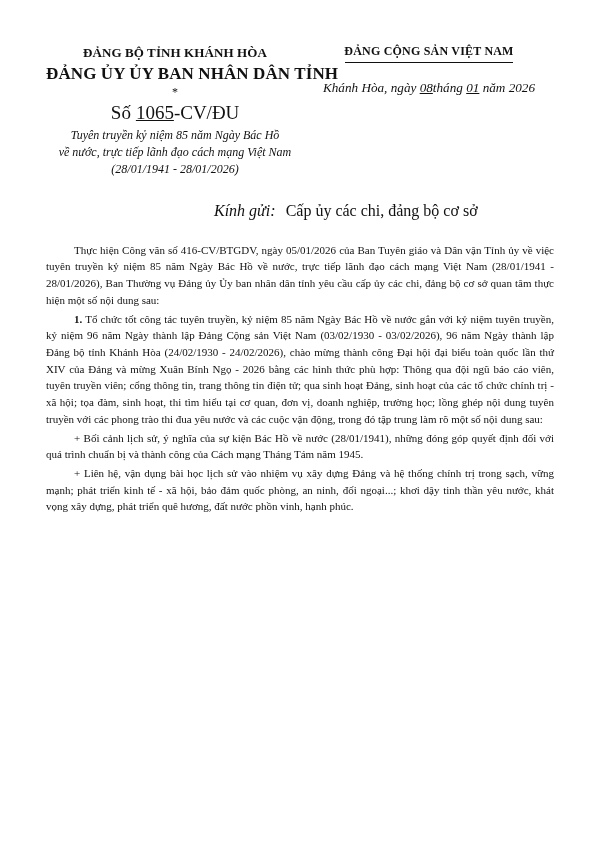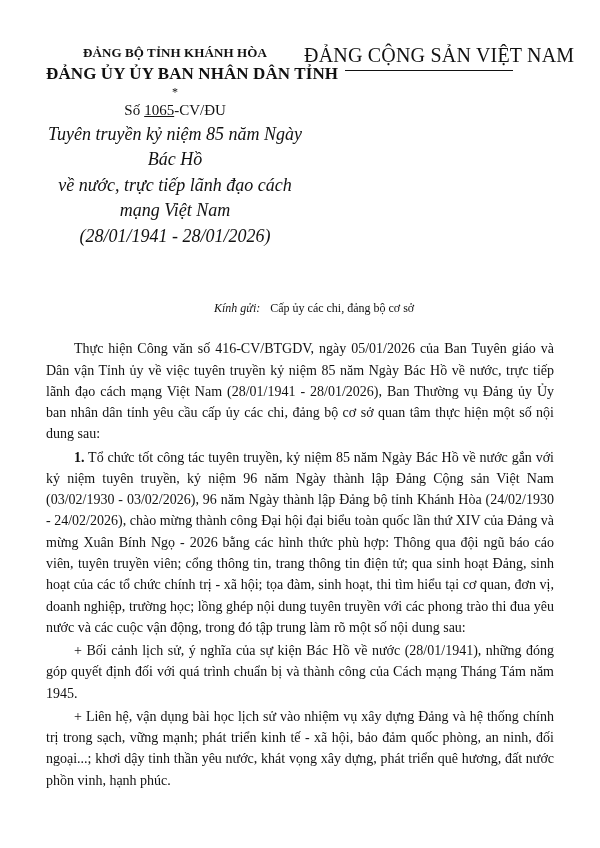--- a/index.html
+++ b/index.html
@@ -49,71 +49,71 @@
   }
   .org-line1 { font-size: 13px; }
   .org-line2 { font-size: 17px; }
   .star {
     font-size: 12px;
     line-height: 1.1;
     margin-top: 1px;
     margin-bottom: 1px;
   }
   .doc-number {
-    font-size: 15px;
+    font-size: 19px;
     margin-top: 2px;
     white-space: nowrap;
   }
   .doc-number .so-label { letter-spacing: 0.2px; }
   .doc-number .underline-num {
     text-decoration: underline;
   }
   .subject {
     font-style: italic;
-    font-size: 18px;
+    font-size: 12px;
     line-height: 1.42;
     margin-top: 3px;
   }
   .national-title {
-    font-weight: normal;
-    font-size: 20px;
+    font-weight: bold;
+    font-size: 12px;
     letter-spacing: 0.2px;
     white-space: nowrap;
   }
   .title-rule {
     width: 168px;
     height: 1.4px;
     background: #111;
     margin: 3px auto 0 auto;
   }
   .place-date {
     font-style: italic;
     font-size: 13.2px;
     margin-top: 17px;
     white-space: nowrap;
   }
   .place-date .u { text-decoration: underline; }
 
   
   .recipient {
-    margin-top: 52px;
-    font-size: 12px;
+    margin-top: 24px;
+    font-size: 16px;
     padding-left: 168px;
   }
   .recipient .kg {
     font-style: italic;
   }
   .recipient .kg-value {
     margin-left: 10px;
   }
 
   
   .body-text {
     margin-top: 22px;
-    font-size: 14px;
+    font-size: 11px;
     line-height: 1.52;
     text-align: justify;
   }
   .body-text p {
     margin: 0 0 2px 0;
     text-indent: 28px;
   }
   .body-text p.plus {
     text-indent: 28px;
   }
@@ -137,20 +137,26 @@
       <div class="subject">
         <div>Tuyên truyền kỷ niệm 85 năm Ngày Bác Hồ</div>
         <div>về nước, trực tiếp lãnh đạo cách mạng Việt Nam</div>
         <div>(28/01/1941 - 28/01/2026)</div>
       </div>
     </div>
 
     <div class="header-right">
       <div class="national-title">ĐẢNG CỘNG SẢN VIỆT NAM</div>
       <div class="title-rule"></div>
+      <div class="place-date">
+        <span>Khánh Hòa, ngày</span>
+        <span class="u">08</span><span>tháng</span>
+        <span class="u">01</span>
+        <span>năm 2026</span>
+      </div>
     </div>
 
   </div>
 
   <div class="recipient">
     <span class="kg">Kính gửi:</span><span class="kg-value">Cấp ủy các chi, đảng bộ cơ sở</span>
   </div>
 
   <div class="body-text">
     <p>Thực hiện Công văn số 416-CV/BTGDV, ngày 05/01/2026 của Ban Tuyên giáo và Dân vận Tỉnh ủy về việc tuyên truyền kỷ niệm 85 năm Ngày Bác Hồ về nước, trực tiếp lãnh đạo cách mạng Việt Nam (28/01/1941 - 28/01/2026), Ban Thường vụ Đảng ủy Ủy ban nhân dân tỉnh yêu cầu cấp ủy các chi, đảng bộ cơ sở quan tâm thực hiện một số nội dung sau:</p>

